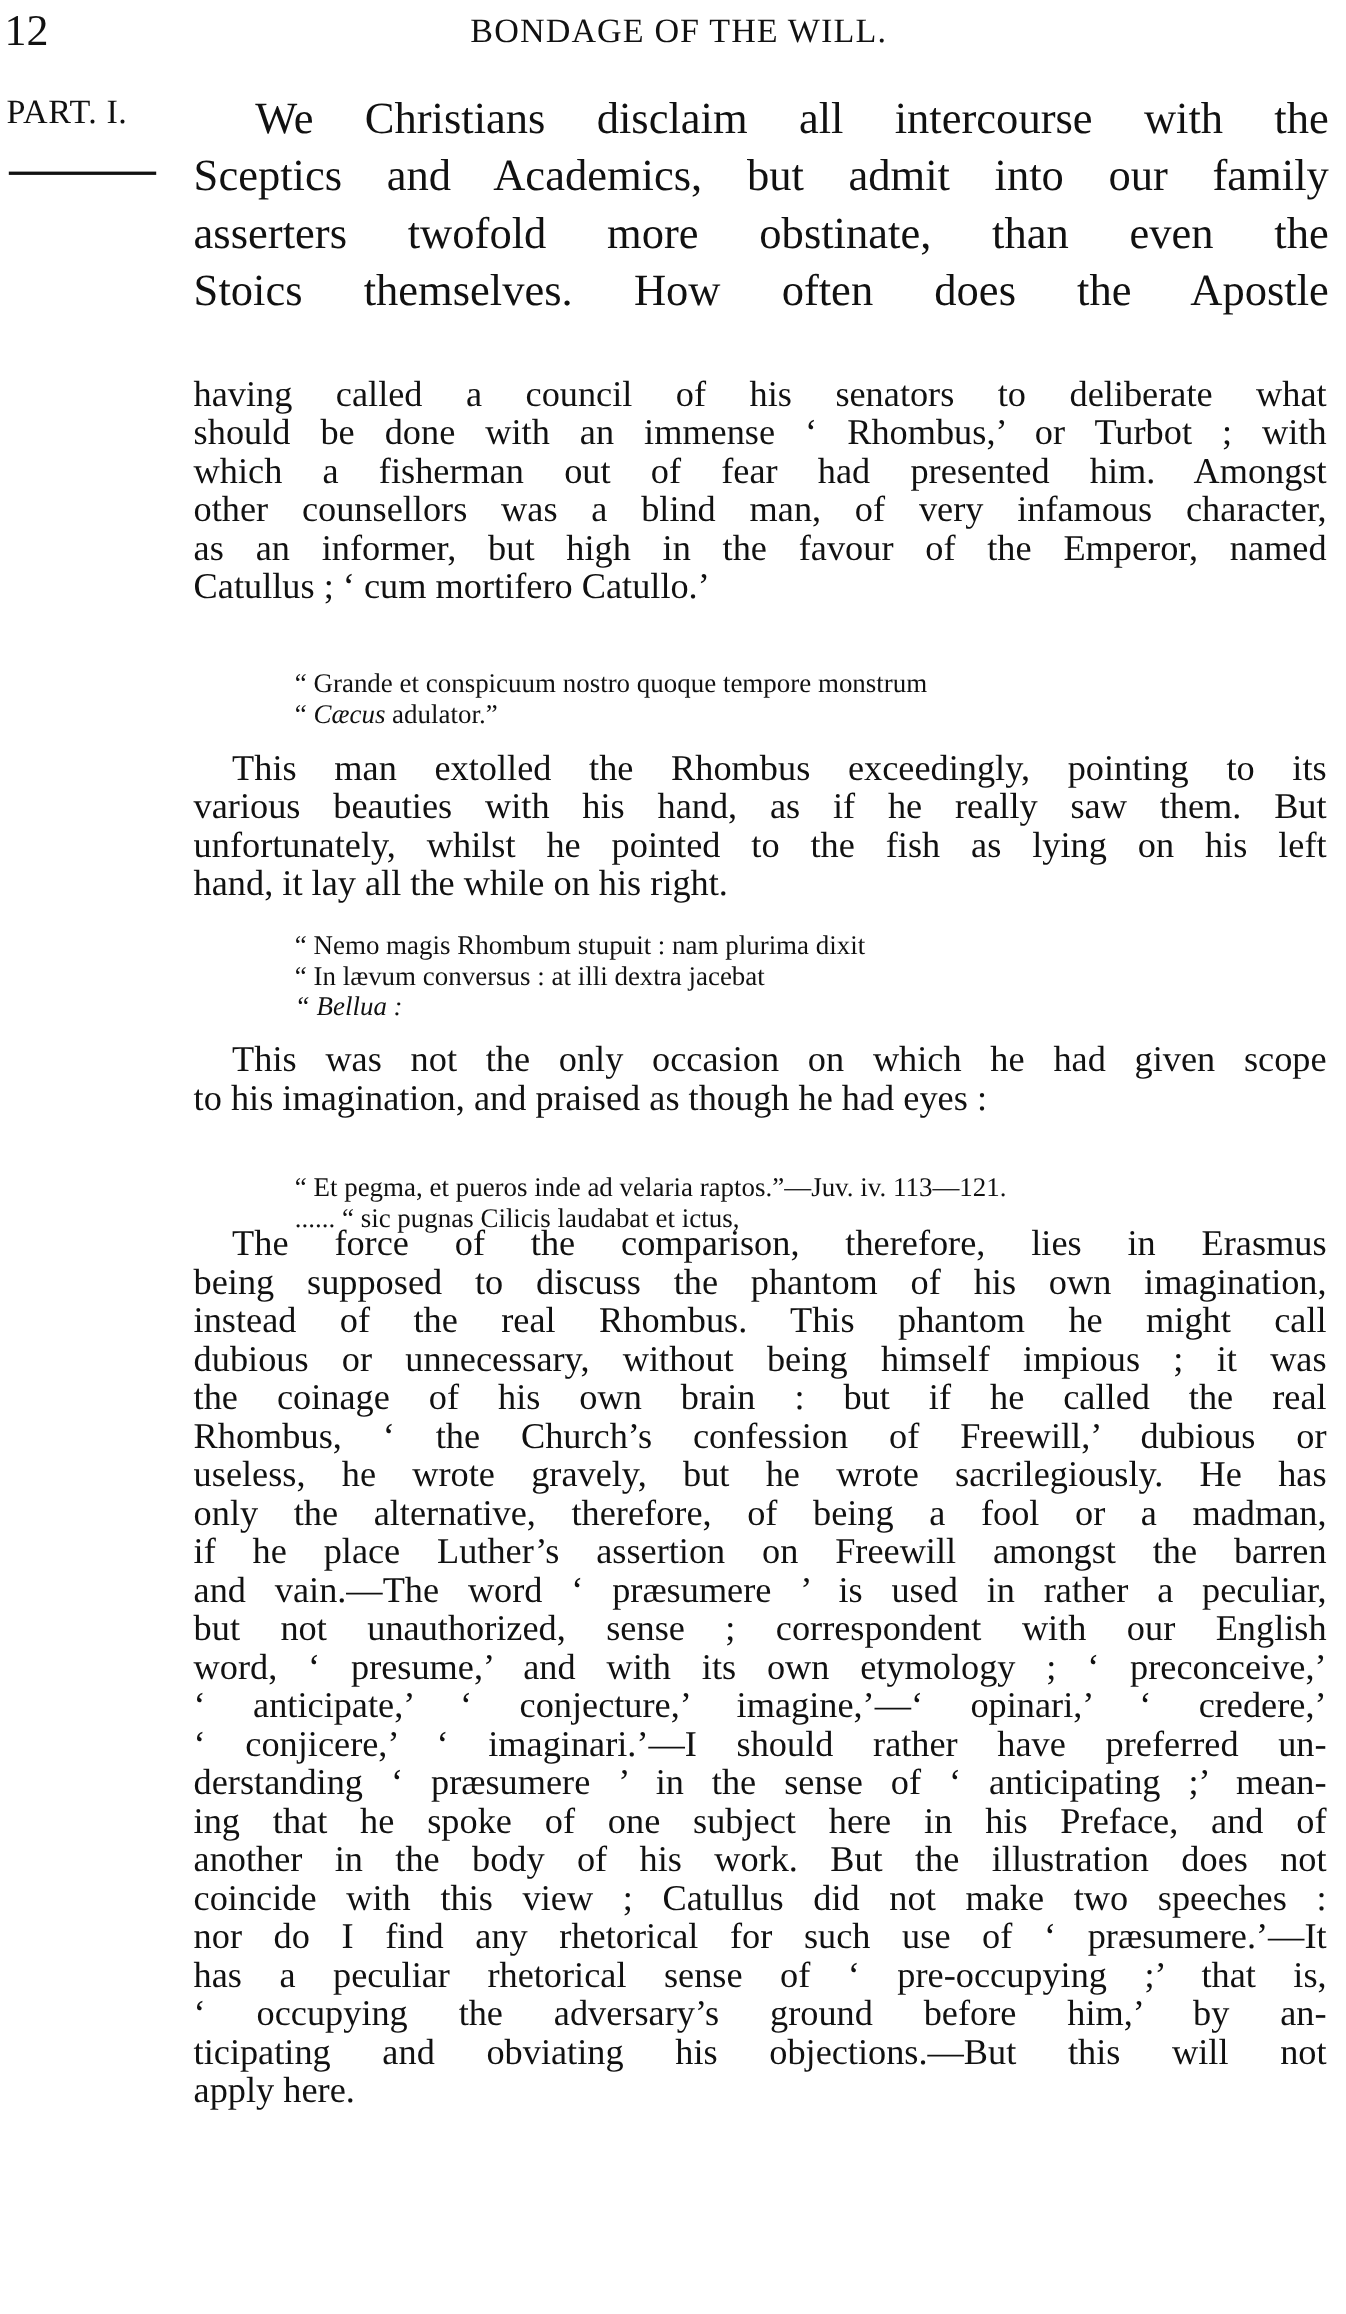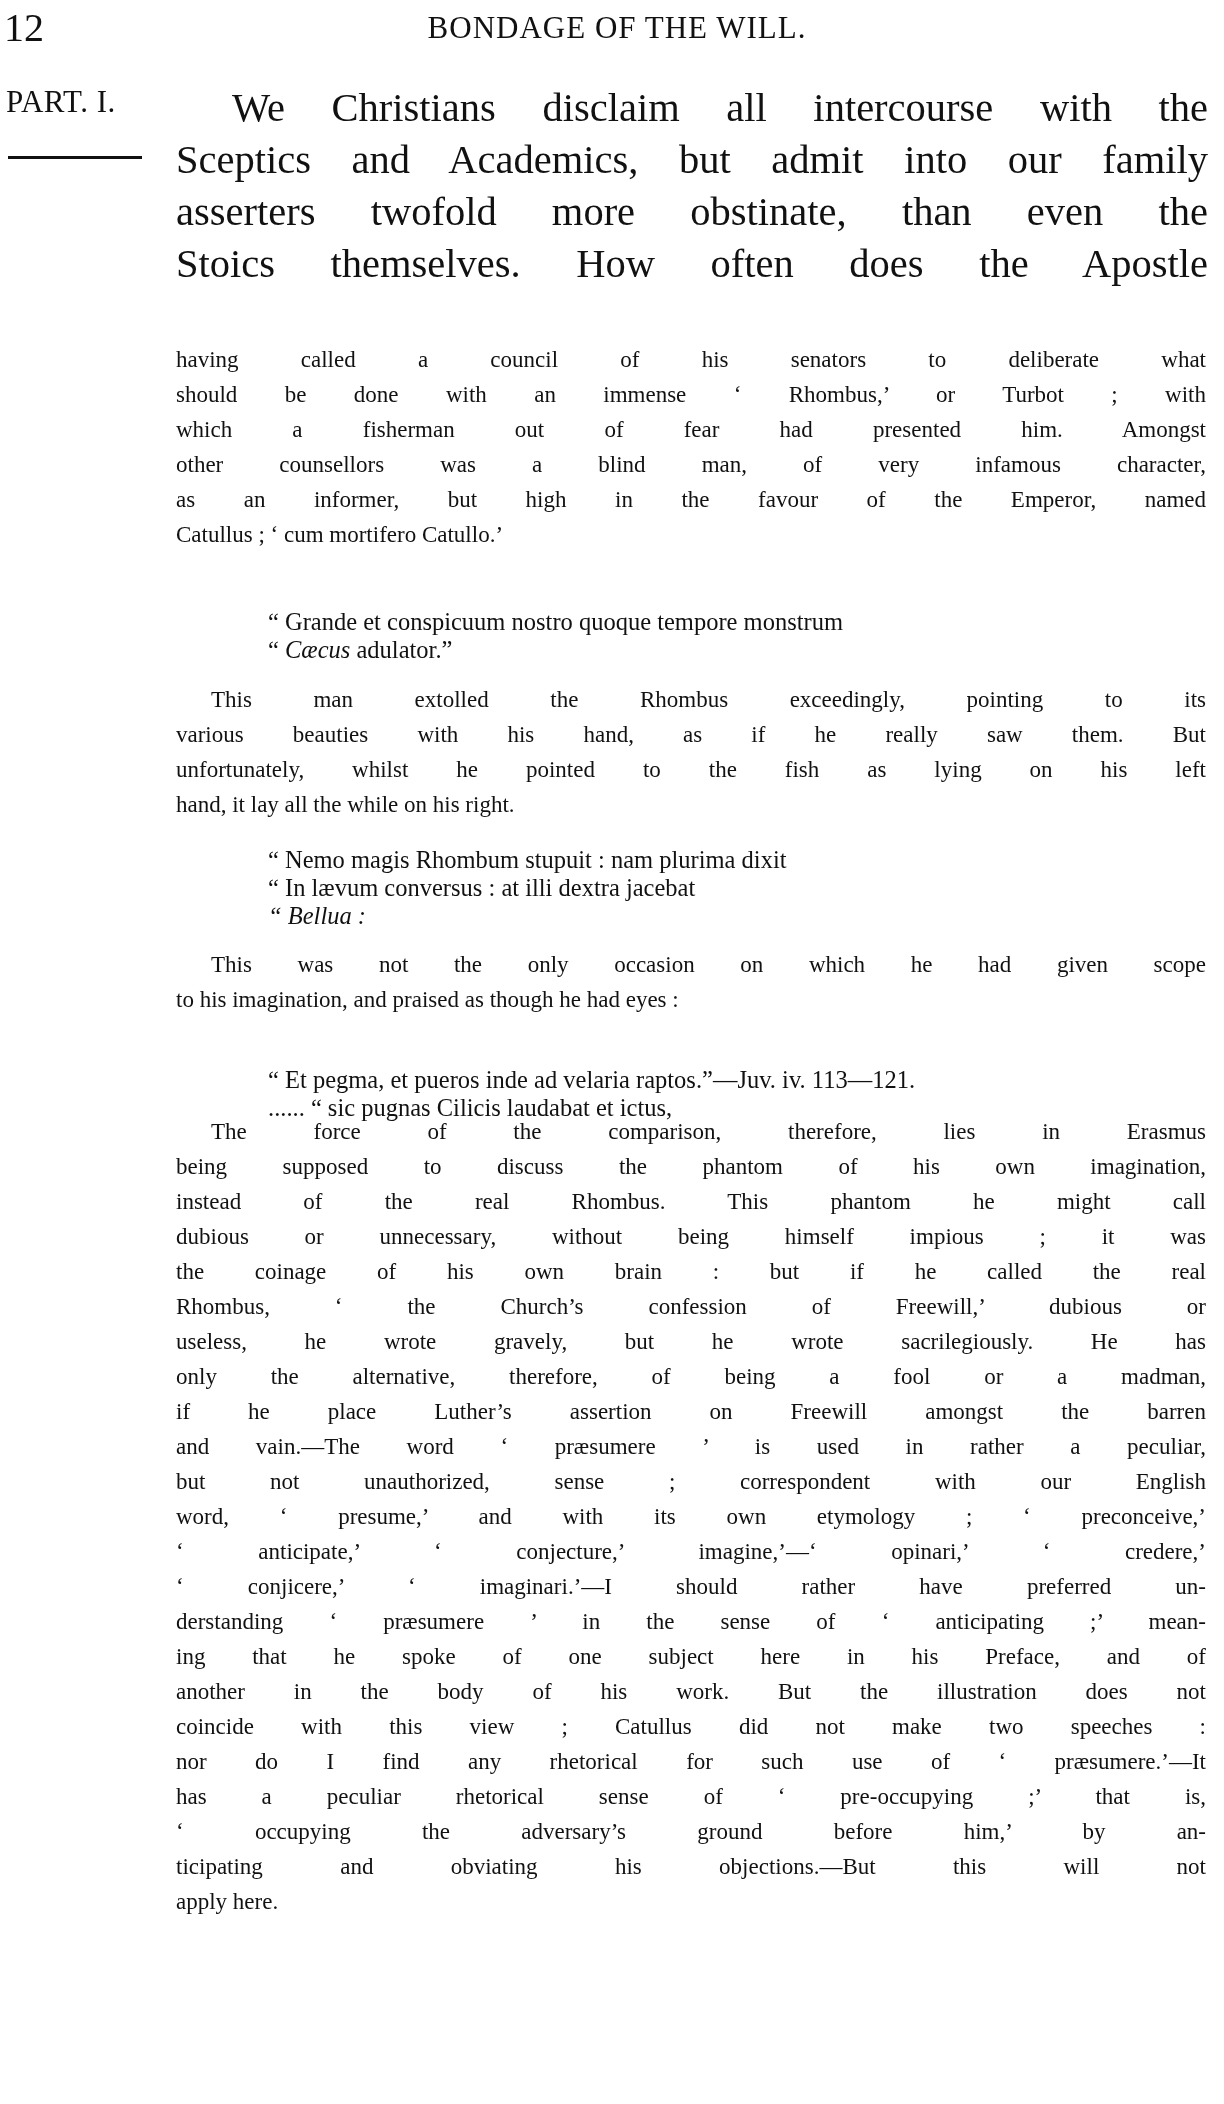--- a/index.html
+++ b/index.html
@@ -6,21 +6,21 @@
   body { width: 1224px; height: 2104px; position: relative; overflow: hidden;
          font-family: "Liberation Serif", "DejaVu Serif", serif; color: #111111; }
   .page { position: absolute; left: 0; top: 0; width: 1224px; height: 2104px; }
   .header-num { position: absolute; left: 4px; top: 6px; font-size: 40px; line-height: 44px; }
   .header-title { position: absolute; left: 0; width: 1224px; top: 10px; text-align: center;
                   font-size: 31px; line-height: 36px; letter-spacing: 1px; padding-left: 10px; box-sizing: border-box; }
   .margin-label { position: absolute; left: 6px; top: 88px; font-size: 31px; line-height: 28px; letter-spacing: 0.5px; }
   .margin-rule { position: absolute; left: 8px; top: 156px; width: 134px; height: 0; border-top: 3px solid #111; }
   .line { position: absolute; white-space: nowrap; text-align: justify; text-align-last: justify; }
   .big { left: 176px; width: 1032px; font-size: 40.5px; line-height: 48px; }
-  .small { left: 176px; width: 1030px; font-size: 23px; line-height: 35px; }
+  .small { left: 176px; width: 1030px; font-size: 33px; line-height: 35px; }
   .small.last, .big.last { text-align-last: left; }
   .small.indent { left: 211px; width: 995px; }
   .big.indent { left: 232px; width: 976px; }
   .quote { position: absolute; left: 268px; white-space: nowrap; font-size: 24.5px; line-height: 28px; }
   .quote i { font-style: italic; }
 </style>
 </head>
 <body>
 
 <div class="page">

